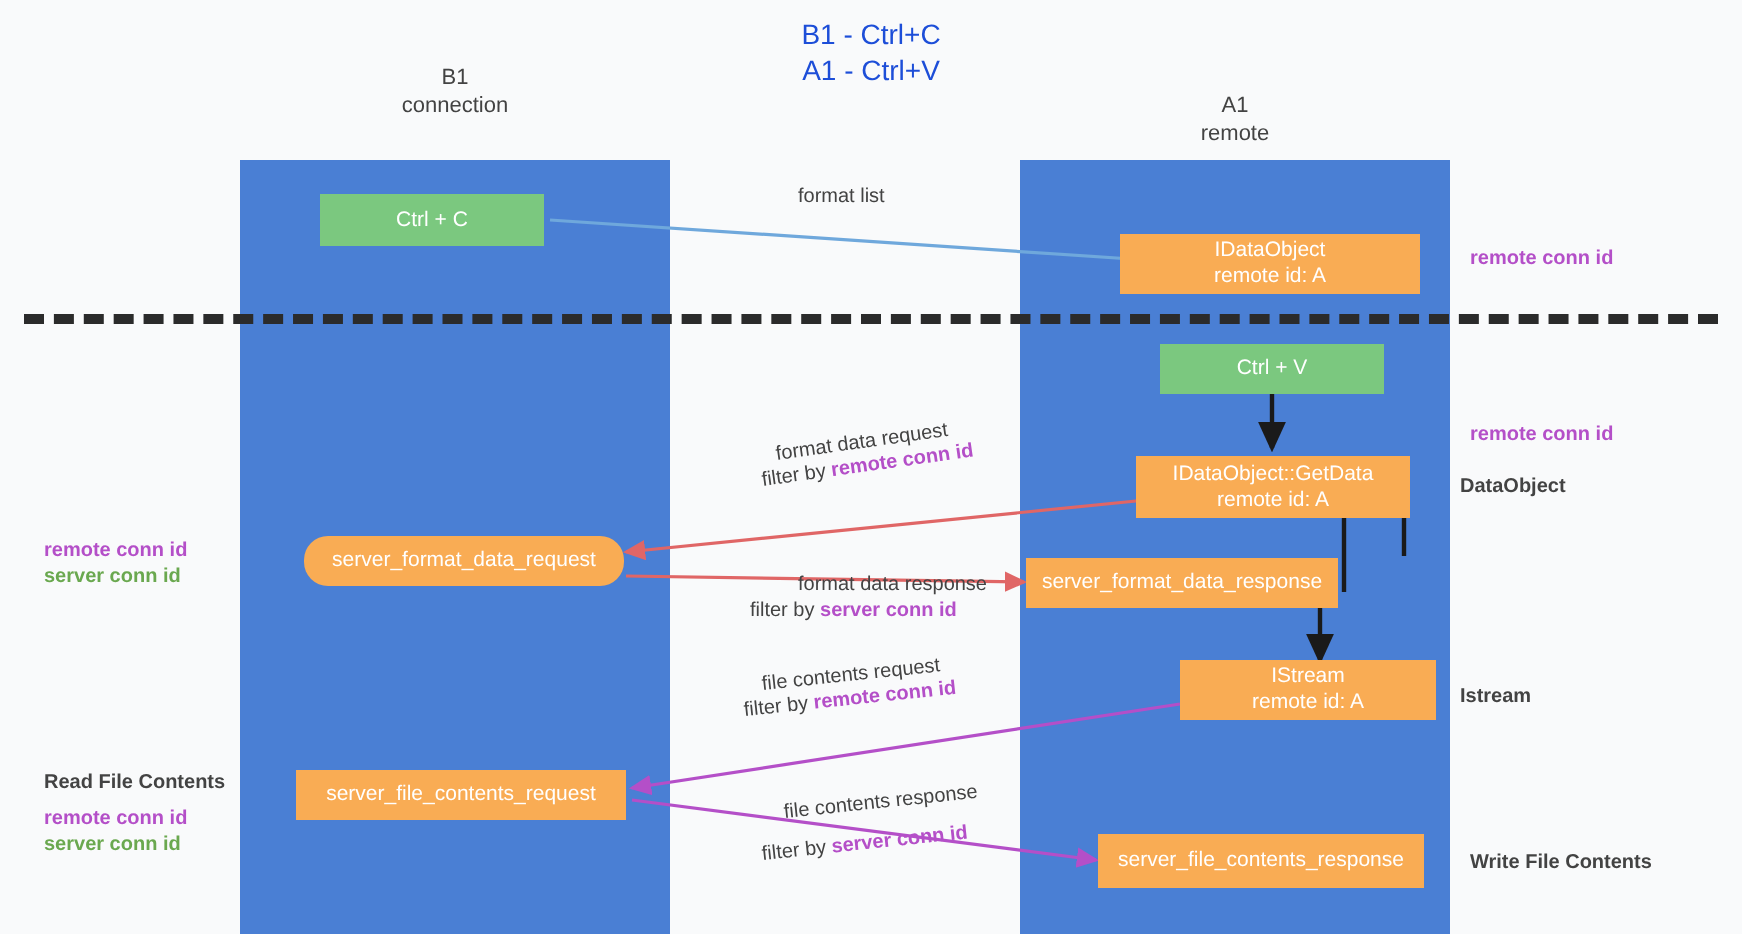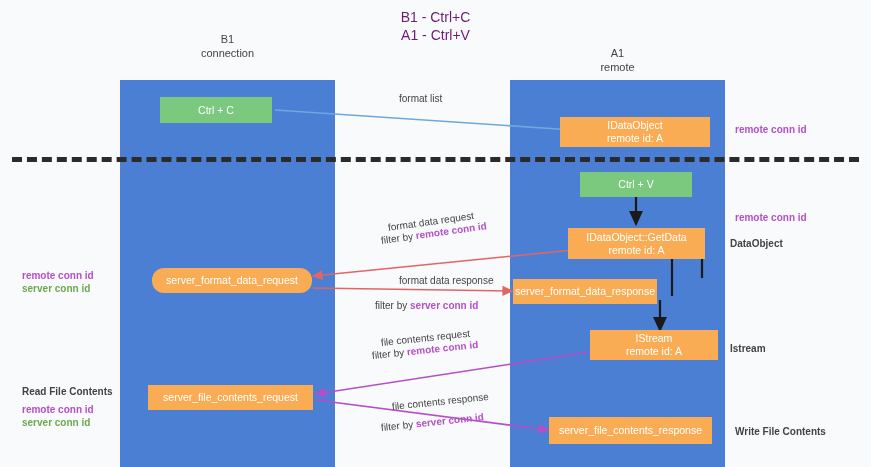--- a/index.html
+++ b/index.html
@@ -38,21 +38,21 @@
   }
   .lane-header.b1 { left: 120px; top: 32px; width: 215px; }
   .lane-header.a1 { left: 510px; top: 46px; width: 215px; }
 
   
   .title {
     position: absolute;
     left: 0; top: 8px;
     width: 871px;
     text-align: center;
-    color: #701a75;
+    color: #1d4ed8;
     font-size: 14px;
     line-height: 18px;
   }
 
   
   .node {
     position: absolute;
     box-sizing: border-box;
     display: flex;
     flex-direction: column;
@@ -183,21 +183,21 @@
 
   <div class="node orange" style="left:568px; top:228px; width:137px; height:31px;">
     <span>IDataObject::GetData</span>
     <span>remote id: A</span>
   </div>
 
   <div class="node orange" style="left:152px; top:268px; width:160px; height:25px;border-radius:12px;">
     <span>server_format_data_request</span>
   </div>
 
-  <div class="node orange" style="left:513px; top:279px; width:144px; height:25px;">
+  <div class="node orange" style="left:513px; top:279px; width:156px; height:25px;">
     <span>server_format_data_response</span>
   </div>
 
   <div class="node orange" style="left:590px; top:330px; width:128px; height:30px;">
     <span>IStream</span>
     <span>remote id: A</span>
   </div>
 
   <div class="node orange" style="left:148px; top:385px; width:165px; height:25px;">
     <span>server_file_contents_request</span>
@@ -207,21 +207,21 @@
     <span>server_file_contents_response</span>
   </div>
 
   <div class="note" style="left:399px; top:92px;">format list</div>
 
   <div class="note rot" style="left:388px; top:221px;">format data request</div>
   <div class="note rot" style="left:381px; top:234px;">
     <span>filter by </span><b class="purple">remote conn id</b>
   </div>
 
-  <div class="note" style="left:387px; top:274px;padding-left:12px;">format data response</div>
+  <div class="note" style="left:387px; top:286px;padding-left:12px;">format data response</div>
   <div class="note" style="left:375px; top:299px;">
     <span>filter by </span><b class="purple">server conn id</b>
   </div>
 
   <div class="note rot-small" style="left:381px; top:336px;">file contents request</div>
   <div class="note rot-small" style="left:372px; top:349px;">
     <span>filter by </span><b class="purple">remote conn id</b>
   </div>
 
   <div class="note rot-small" style="left:392px; top:400px;">file contents response</div>

